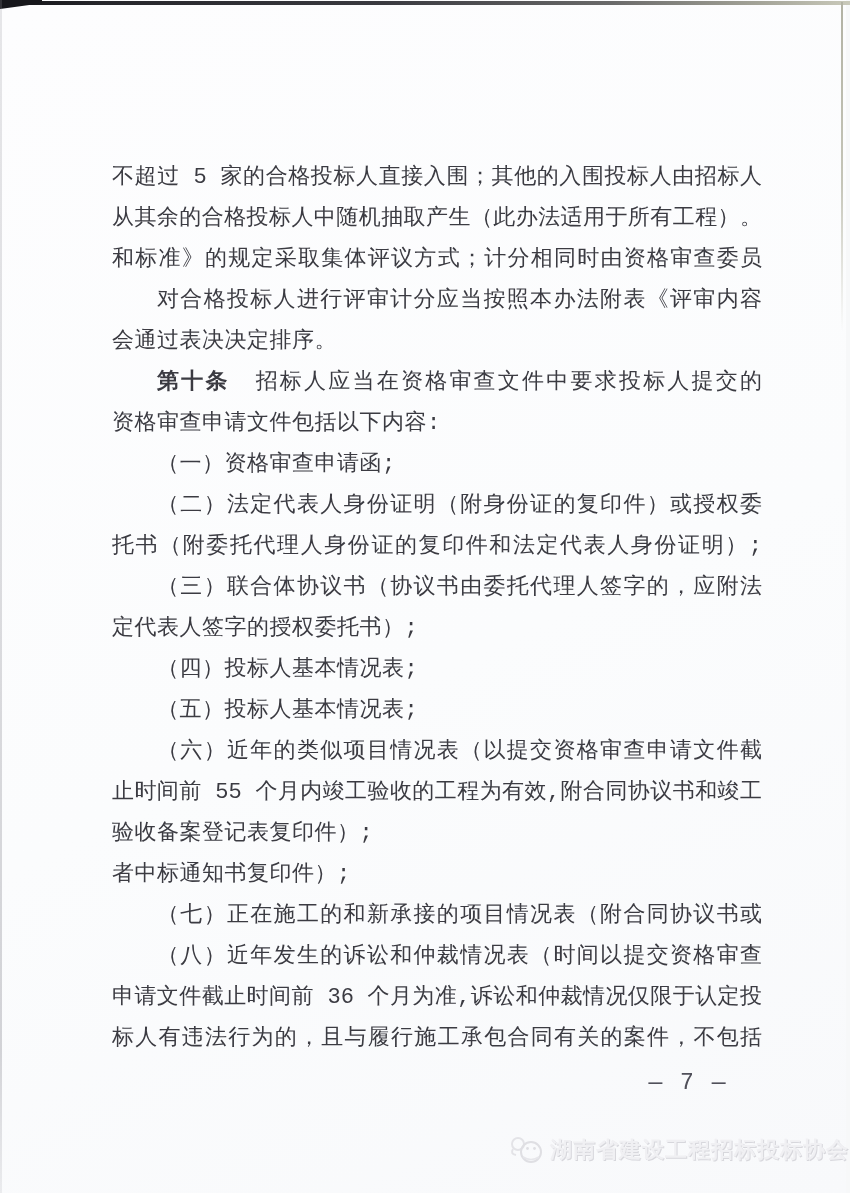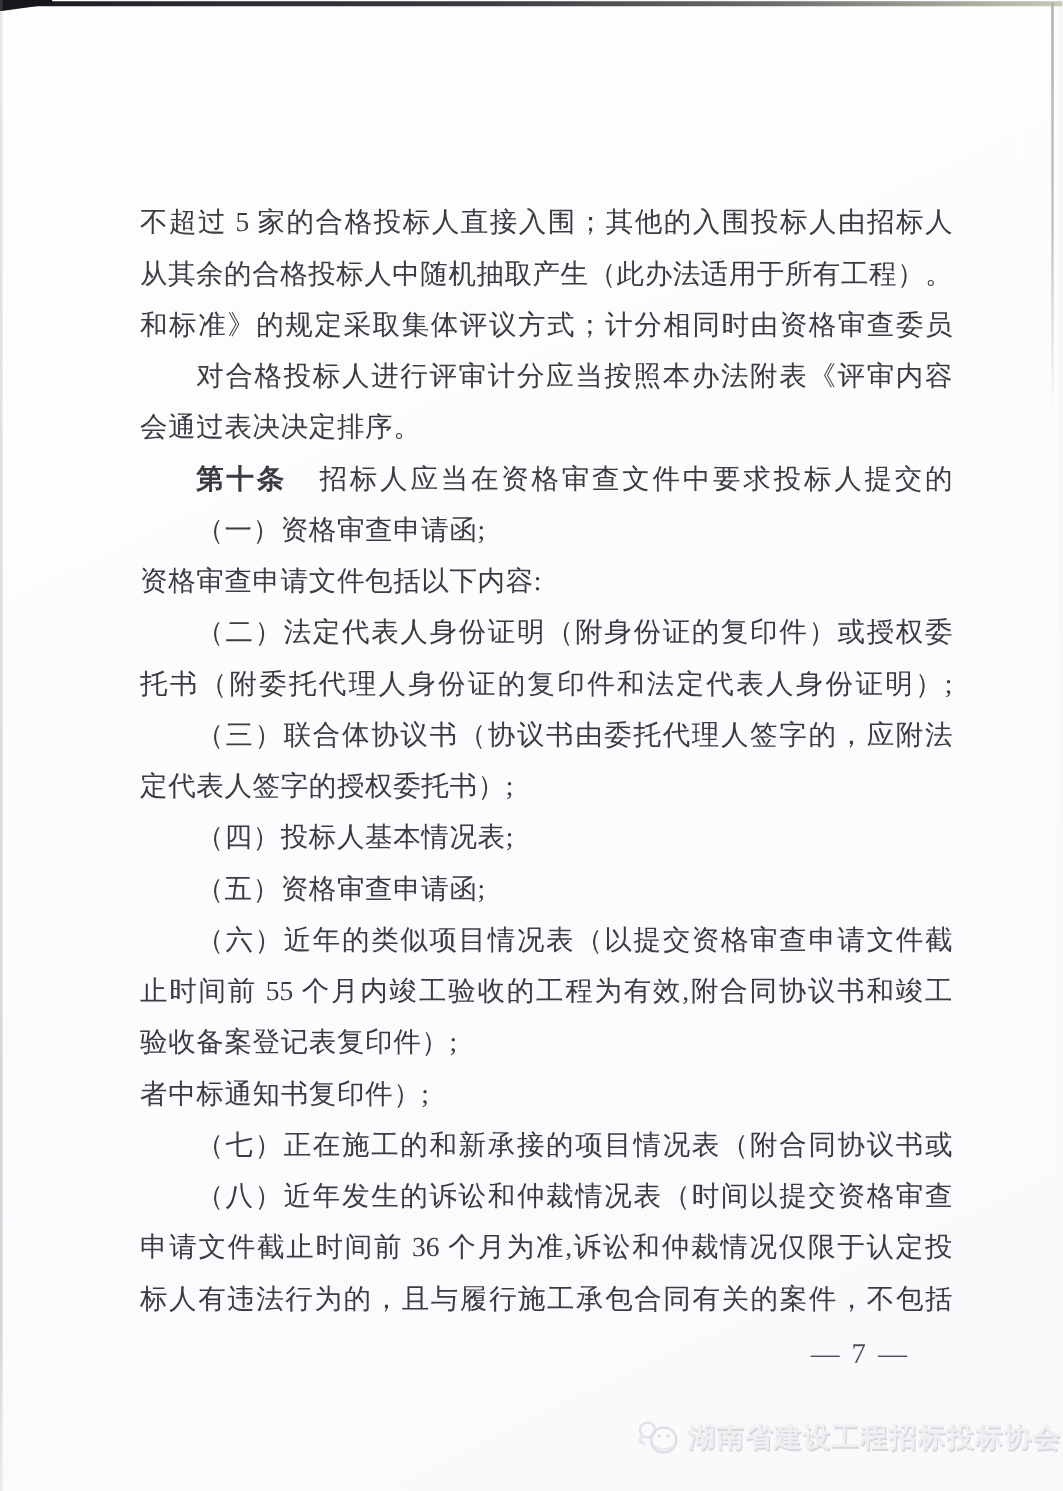--- a/index.html
+++ b/index.html
@@ -5,21 +5,21 @@
   html,body{margin:0;padding:0;}
   body{
     width:850px;height:1193px;
     background:#f7f8f9;
     position:relative;overflow:hidden;
     font-family:"Liberation Serif","DejaVu Serif",serif;
   }
   .page{
     position:absolute;inset:0;
     background:linear-gradient(155deg,#fdfdfe 0%,#fbfcfd 55%,#f8f9fb 100%);
-    width:846px;height:1193px;
+    width:846px;height:1193px;font-family:Liberation Mono, monospace;
   }
   
   .edge-top{
     position:absolute;top:1px;left:0;width:850px;height:4px;
     background:linear-gradient(to right,#141418 0%,#26262b 12%,#3a3a40 45%,#6a6a6a 72%,#a6a69a 90%,#c9c9ba 100%);
   }
   .edge-top-wedge{
     position:absolute;top:0;left:0;width:42px;height:9px;background:#17171b;
     clip-path:polygon(0 0,100% 0,100% 35%,0 100%);
   }
@@ -73,28 +73,28 @@
   <div class="edge-right"></div>
   <div class="edge-left"></div>
 
   <main class="text-block">
       <div class="line just"><span>不超过 5 家的合格投标人直接入围；其他的入围投标人由招标人</span></div>
       <div class="line just"><span>从其余的合格投标人中随机抽取产生（此办法适用于所有工程）。</span></div>
       <div class="line just"><span>和标准》的规定采取集体评议方式；计分相同时由资格审查委员</span></div>
       <div class="line indent just"><span>对合格投标人进行评审计分应当按照本办法附表《评审内容</span></div>
       <div class="line"><span>会通过表决决定排序。</span></div>
       <div class="line indent just"><span class="bold-term">第十条</span><span>招标人应当在资格审查文件中要求投标人提交的</span></div>
+      <div class="line"><span>资格审查申请文件包括以下内容:</span></div>
       <div class="line indent"><span>（一）资格审查申请函;</span></div>
-      <div class="line"><span>资格审查申请文件包括以下内容:</span></div>
       <div class="line indent just"><span>（二）法定代表人身份证明（附身份证的复印件）或授权委</span></div>
       <div class="line just"><span>托书（附委托代理人身份证的复印件和法定代表人身份证明）;</span></div>
       <div class="line indent just"><span>（三）联合体协议书（协议书由委托代理人签字的，应附法</span></div>
       <div class="line"><span>定代表人签字的授权委托书）;</span></div>
       <div class="line indent"><span>（四）投标人基本情况表;</span></div>
-      <div class="line indent"><span>（五）资格审查申请函;</span></div>
+      <div class="line indent"><span>（五）投标人基本情况表;</span></div>
       <div class="line indent just"><span>（六）近年的类似项目情况表（以提交资格审查申请文件截</span></div>
       <div class="line just"><span>止时间前 55 个月内竣工验收的工程为有效,附合同协议书和竣工</span></div>
       <div class="line"><span>验收备案登记表复印件）;</span></div>
       <div class="line"><span>者中标通知书复印件）;</span></div>
       <div class="line indent just"><span>（七）正在施工的和新承接的项目情况表（附合同协议书或</span></div>
       <div class="line indent just"><span>（八）近年发生的诉讼和仲裁情况表（时间以提交资格审查</span></div>
       <div class="line just"><span>申请文件截止时间前 36 个月为准,诉讼和仲裁情况仅限于认定投</span></div>
       <div class="line just"><span>标人有违法行为的，且与履行施工承包合同有关的案件，不包括</span></div>
     </main>
 

